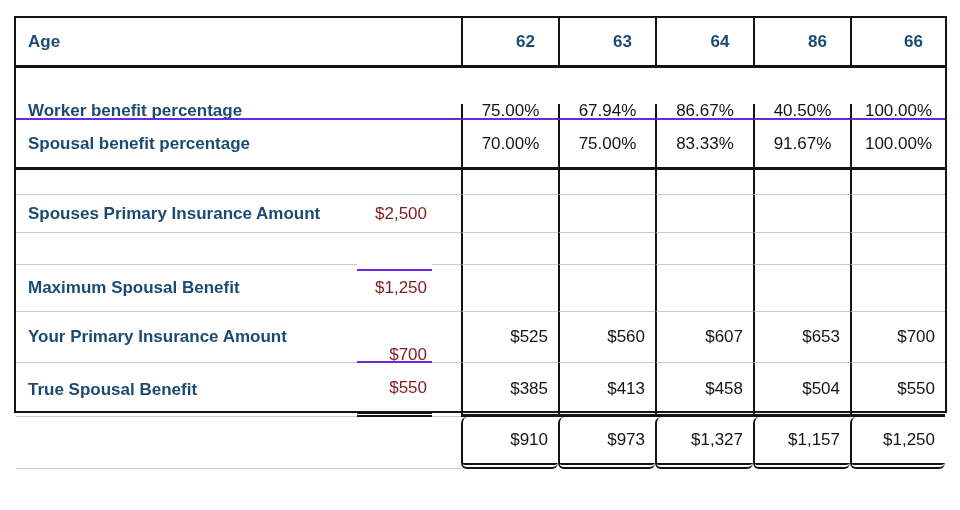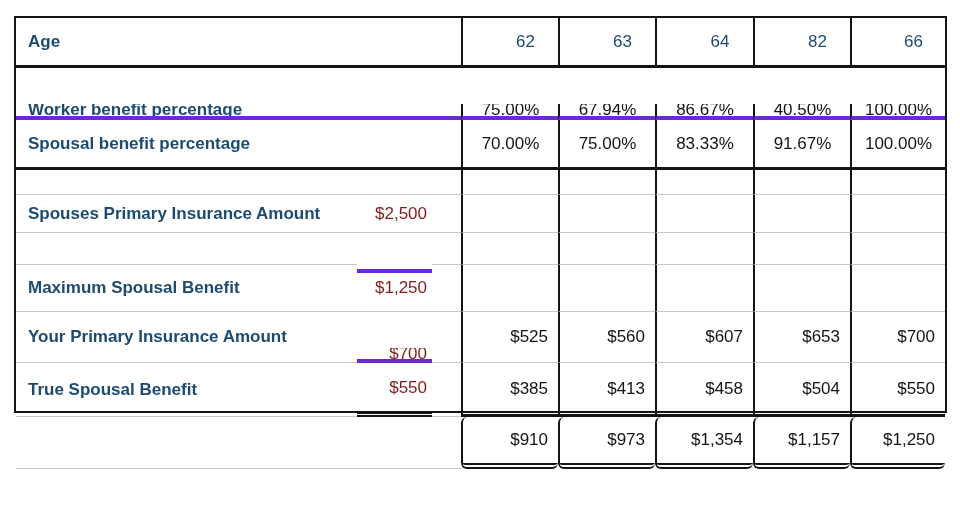--- a/index.html
+++ b/index.html
@@ -12,40 +12,40 @@
     box-sizing:border-box;border:2px solid #141414;background:#fff;
     display:grid;
     grid-template-columns:341px 75px 29px 97px 97px 98px 97px 1fr;
     grid-template-rows:50px 52px 50px 25px 38px 32px 47px 51px 54px 52px 1fr;
     font-size:17px;color:#141414;
   }
   .c{display:flex;align-items:center;box-sizing:border-box;overflow:hidden;white-space:nowrap;}
   .span3{grid-column:span 3;}
   .lbl{color:#1b4b73;font-weight:bold;padding-left:12px;}
   .val{justify-content:flex-end;padding-right:5px;color:#7f1d1d;font-weight:normal;}
-  .age{justify-content:center;color:#1b4b73;font-weight:normal;padding-left:30px;}
+  .age{justify-content:center;color:#1b4b73;font-weight:bold;padding-left:30px;}
   .pct{justify-content:center;}
   .dol{justify-content:flex-end;padding-right:10px;}
   .vl{border-left:2px solid #141414;}
   .bb3{border-bottom:3px solid #141414;}   
-  .bb2{border-bottom:4px solid #6d28d9;margin-top:36px;}   
+  .bb2{border-bottom:2px solid #6d28d9;margin-top:36px;}   
   .bbg{border-bottom:1px solid #c9c9c9;}   
   .bbd{border-bottom:5px double #141414;}  
   .bbd6{border-bottom:6px double #141414;border-radius:6px;} 
 </style>
 </head>
 <body>
 
 <div class="tbl">
 
   <div class="c span3 lbl bb3">Age</div>
   <div class="c age vl bb3">62</div>
   <div class="c age vl bb3">63</div>
   <div class="c age vl bb3">64</div>
-  <div class="c age vl bb3">82</div>
+  <div class="c age vl bb3">86</div>
   <div class="c age vl bb3">66</div>
 
   <div class="c span3 lbl bb2">Worker benefit percentage</div>
   <div class="c pct vl bb2">75.00%</div>
   <div class="c pct vl bb2">67.94%</div>
   <div class="c pct vl bb2">86.67%</div>
   <div class="c pct vl bb2">40.50%</div>
   <div class="c pct vl bb2">100.00%</div>
 
   <div class="c span3 lbl bb3">Spousal benefit percentage</div>
@@ -103,21 +103,21 @@
   <div class="c bbg"></div>
   <div class="c dol vl bb3">$385</div>
   <div class="c dol vl bb3">$413</div>
   <div class="c dol vl bb3">$458</div>
   <div class="c dol vl bb3">$504</div>
   <div class="c dol vl bb3">$550</div>
 
   <div class="c span3 bbg"></div>
   <div class="c dol vl bbd6">$910</div>
   <div class="c dol vl bbd6">$973</div>
-  <div class="c dol vl bbd6">$1,354</div>
+  <div class="c dol vl bbd6">$1,327</div>
   <div class="c dol vl bbd6">$1,157</div>
   <div class="c dol vl bbd6">$1,250</div>
 
   <div class="c span3"></div>
   <div class="c vl"></div>
   <div class="c vl"></div>
   <div class="c vl"></div>
   <div class="c vl"></div>
   <div class="c vl"></div>
 

